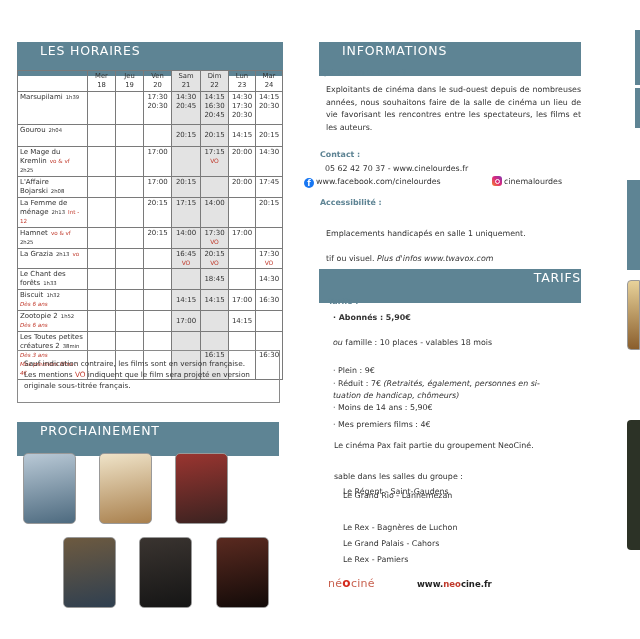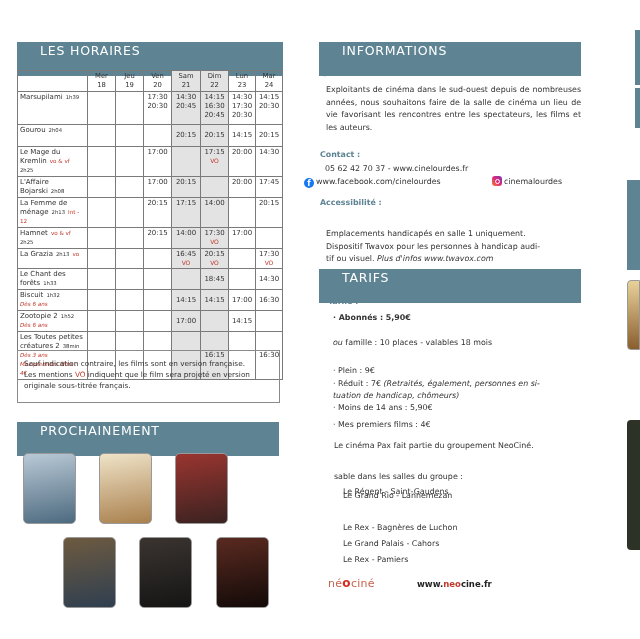--- a/index.html
+++ b/index.html
@@ -214,25 +214,25 @@
 <div class="info" style="left:326px; top:84px; width:255px; text-align:justify;">Exploitants de cinéma dans le sud-ouest depuis de nombreuses années, nous souhaitons faire de la salle de cinéma un lieu de vie favorisant les rencontres entre les spectateurs, les films et les auteurs.</div>
 
 <div class="lbl" style="left:320px; top:150px;">Contact :</div>
 <div class="info" style="left:325px; top:163px;">05 62 42 70 37 - www.cinelourdes.fr</div>
 <div class="info" style="left:304px; top:176px;"><span class="fb">f</span><span>www.facebook.com/cinelourdes</span></div>
 <div class="info" style="left:492px; top:176px;"><span class="ig"></span><span>cinemalourdes</span></div>
 
 <div class="lbl" style="left:320px; top:198px;">Accessibilité :</div>
 <div class="info" style="left:326px; top:196px; width:258px;margin-top:32px;">
   <span>Emplacements handicapés en salle 1 uniquement.</span><br>
-  <span>Dispositif Twavox pour les personnes à handicap audi-</span><br>
+  <br>
   <span>tif ou visuel. </span><span class="it">Plus d'infos  www.twavox.com</span>
 </div>
 
-<div class="band" style="left:319px; top:269px; width:262px;">TARIFS</div>
+<div class="band" style="left:319px; top:269px; width:262px;text-align:right;">TARIFS</div>
 <div class="lbl" style="left:328px; top:297px;">Tarifs :</div>
 <div class="info" style="left:333px; top:312px; width:250px; line-height:12.4px;">
   <b>· Abonnés : 5,90€</b><br>
   <br>
   <span class="it">ou</span><span> famille : 10 places - valables 18 mois</span><br>
   <span style="display:inline-block;margin-top:16px;">· Plein : 9€</span><br>
   <span>· Réduit : 7€ </span><span class="it">(Retraités, également, personnes en si-</span><br>
   <span class="it">tuation de handicap, chômeurs)</span><br>
   <span>· Moins de 14 ans : 5,90€</span><br>
   <span style="display:inline-block;margin-top:4px;">· Mes premiers films : 4€</span>

